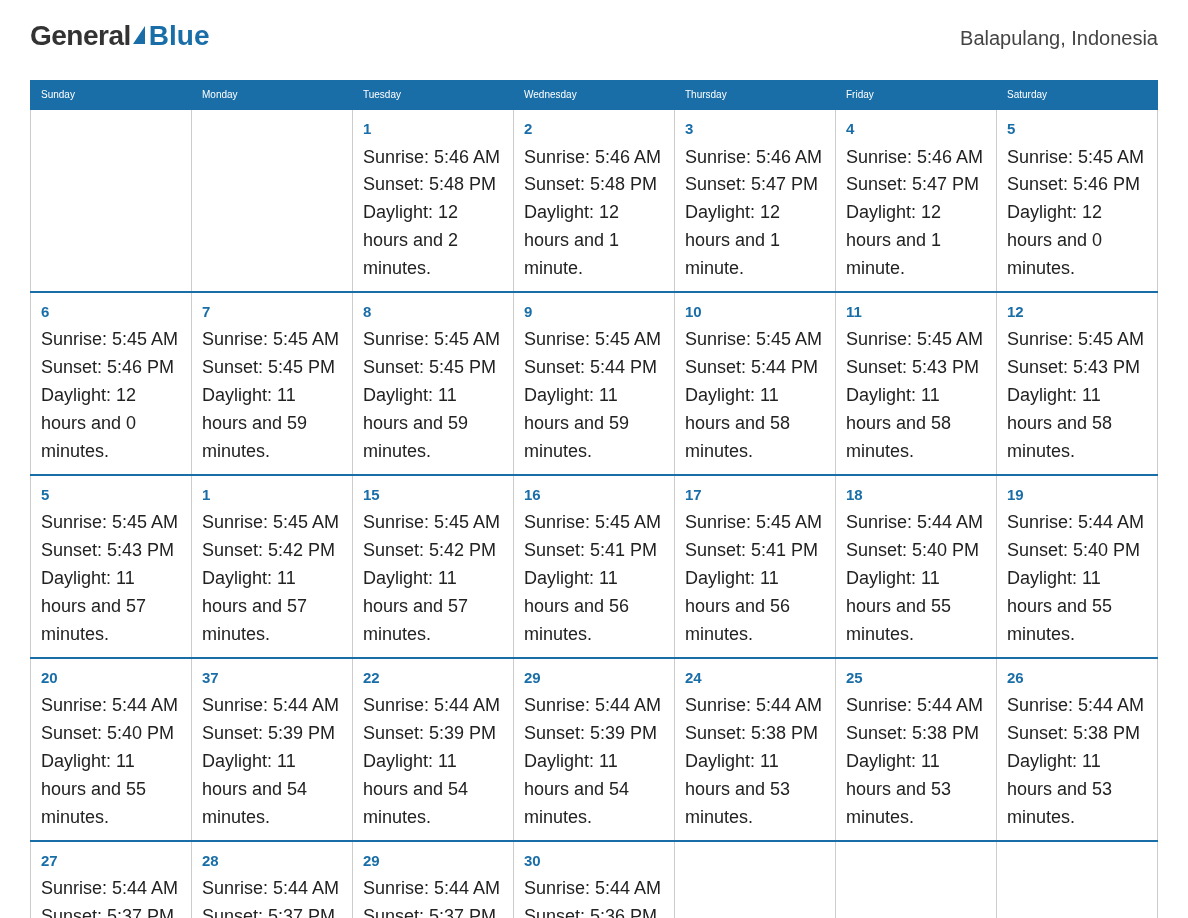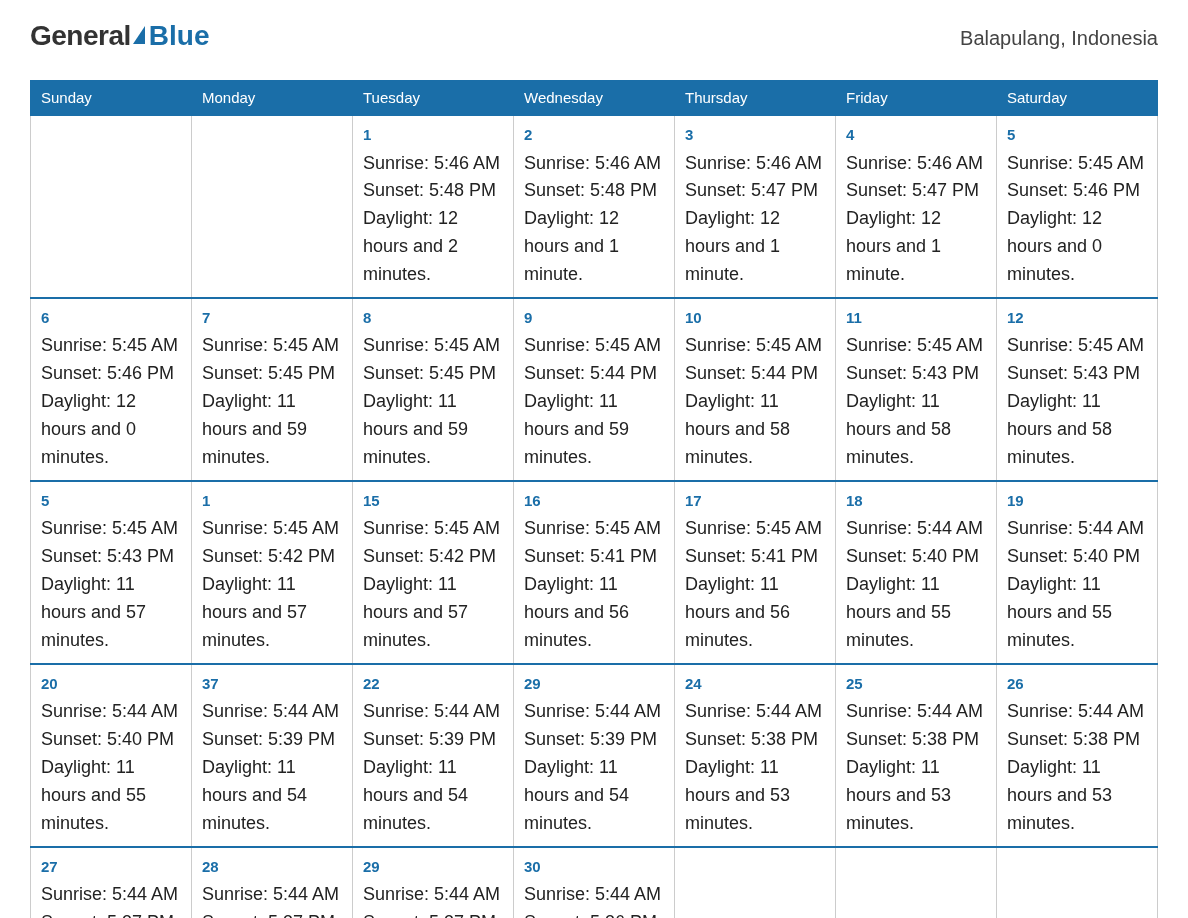--- a/index.html
+++ b/index.html
@@ -60,21 +60,21 @@
       margin-top: 4px;
     }
     .calendar-table {
       width: 100%;
       border-collapse: collapse;
       border: 1px solid #aaa;
     }
     .calendar-table th {
       background-color: #1a6ea8;
       color: #fff;
-      font-size: 15px;
+      font-size: 10px;
       font-weight: normal;
       padding: 8px 10px;
       text-align: left;
       border: 1px solid #1a6ea8;
     }
     .calendar-table td {
       vertical-align: top;
       padding: 8px 10px;
       border: 1px solid #ccc;
       width: 14.28%;

